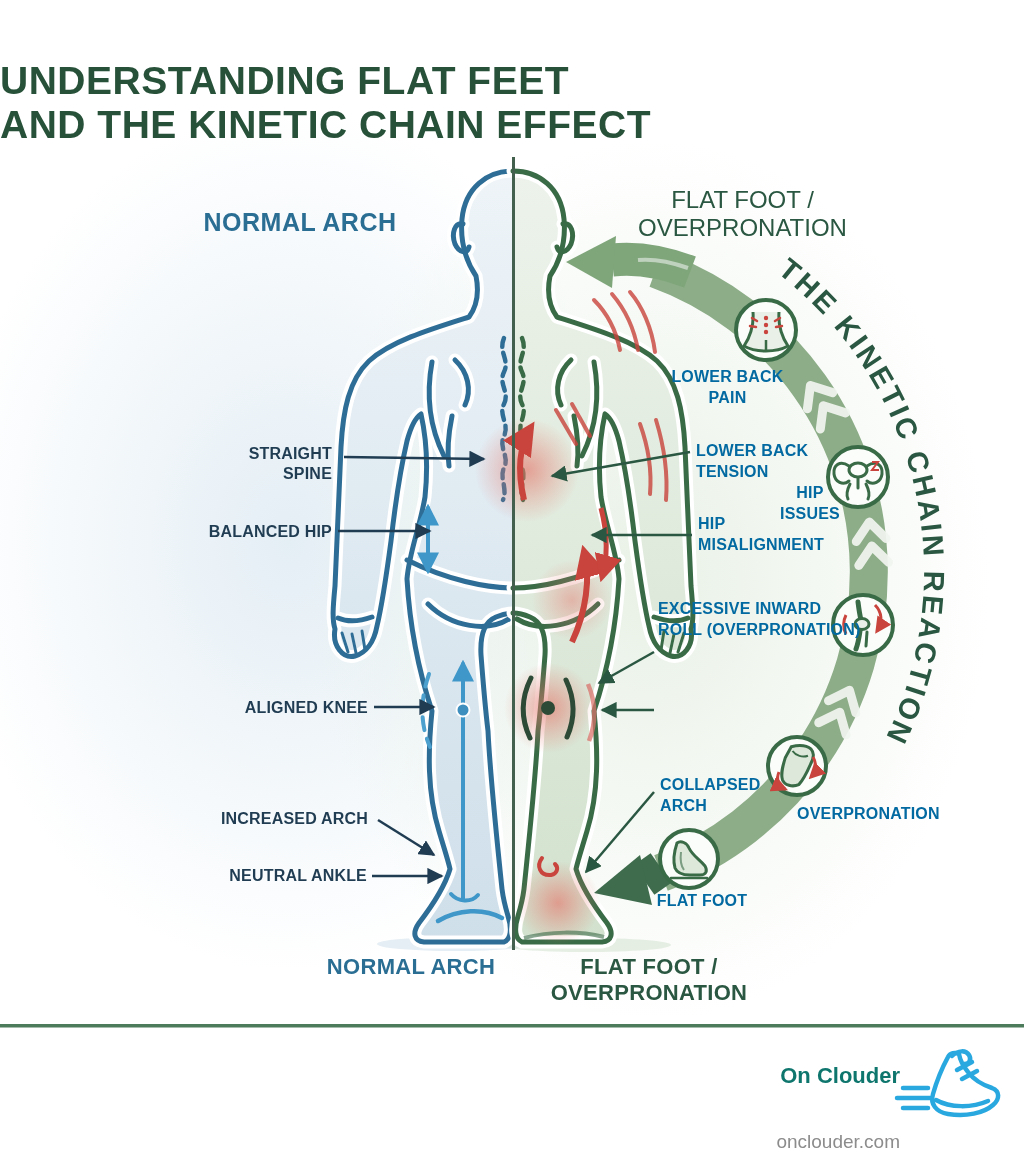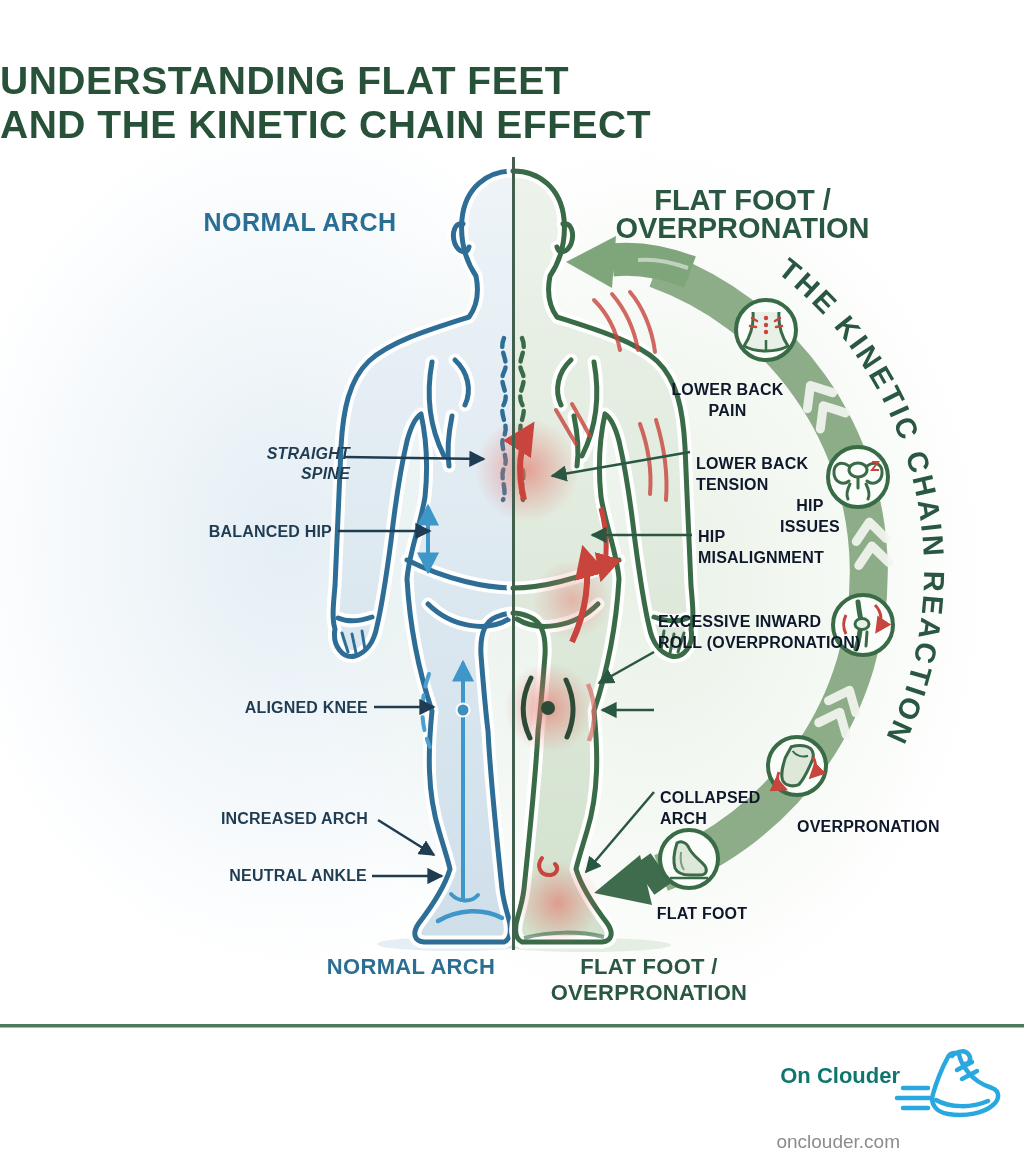--- a/index.html
+++ b/index.html
@@ -4,24 +4,24 @@
 <style>
   html,body{margin:0;padding:0;background:#ffffff;}
   .canvas{position:relative;width:1024px;height:1154px;background:#ffffff;overflow:hidden;
           font-family:"Liberation Sans", sans-serif;}
   .abs{position:absolute;}
   svg{position:absolute;top:0;left:0;}
   .title{top:59px;left:0;width:1024px;font-size:39px;font-weight:bold;
          color:#275139;letter-spacing:.5px;line-height:44px;}
   .h-blue{top:208px;left:175px;width:250px;text-align:center;font-size:25px;font-weight:bold;
           color:#2B6E94;letter-spacing:.5px;}
-  .h-green{top:186px;left:615px;width:255px;text-align:center;font-size:29px;font-weight:bold;
+  .h-green{top:186px;left:615px;width:255px;text-align:center;font-size:24px;font-weight:normal;
            color:#2A5741;line-height:28px;}
   .lbl{position:absolute;font-weight:bold;font-size:16px;line-height:20px;color:#1F3C52;letter-spacing:.2px;}
-  .lblg{color:#0f172a;line-height:21px;margin-top:13px;}
+  .lblg{color:#0369a1;line-height:21px;}
   .tr{text-align:right;} .tc{text-align:center;}
   .bot{font-size:22px;font-weight:bold;letter-spacing:.3px;}
   .bot-blue{color:#2B6E94;} .bot-green{color:#2A5741;}
   .brand-wrap{top:1063px;right:124px;width:260px;text-align:right;}
   .brand{font-size:22px;font-weight:bold;color:#0f766e;line-height:26px;}
   .site{font-size:19px;color:#8C8C8C;line-height:24px;margin-top:41px;}
   .halo{stroke:#ffffff;stroke-width:13;}
   .ln{fill:none;}
 </style>
 </head>
@@ -264,21 +264,21 @@
   <div>AND THE KINETIC CHAIN EFFECT</div>
 </div>
 
 <div class="abs h-blue">NORMAL ARCH</div>
 
 <div class="abs h-green">
   <div>FLAT FOOT /</div>
   <div>OVERPRONATION</div>
 </div>
 
-<div class="lbl tr" style="top:444px;left:198px;width:152px;font-style:italic;">
+<div class="lbl tr" style="top:444px;left:180px;width:152px;">
   <div>STRAIGHT</div>
   <div>SPINE</div>
 </div>
 <div class="lbl tr" style="top:522px;left:160px;width:172px;">
   <div>BALANCED HIP</div>
 </div>
 <div class="lbl tr" style="top:698px;left:206px;width:162px;">
   <div>ALIGNED KNEE</div>
 </div>
 <div class="lbl tr" style="top:809px;left:186px;width:182px;">

